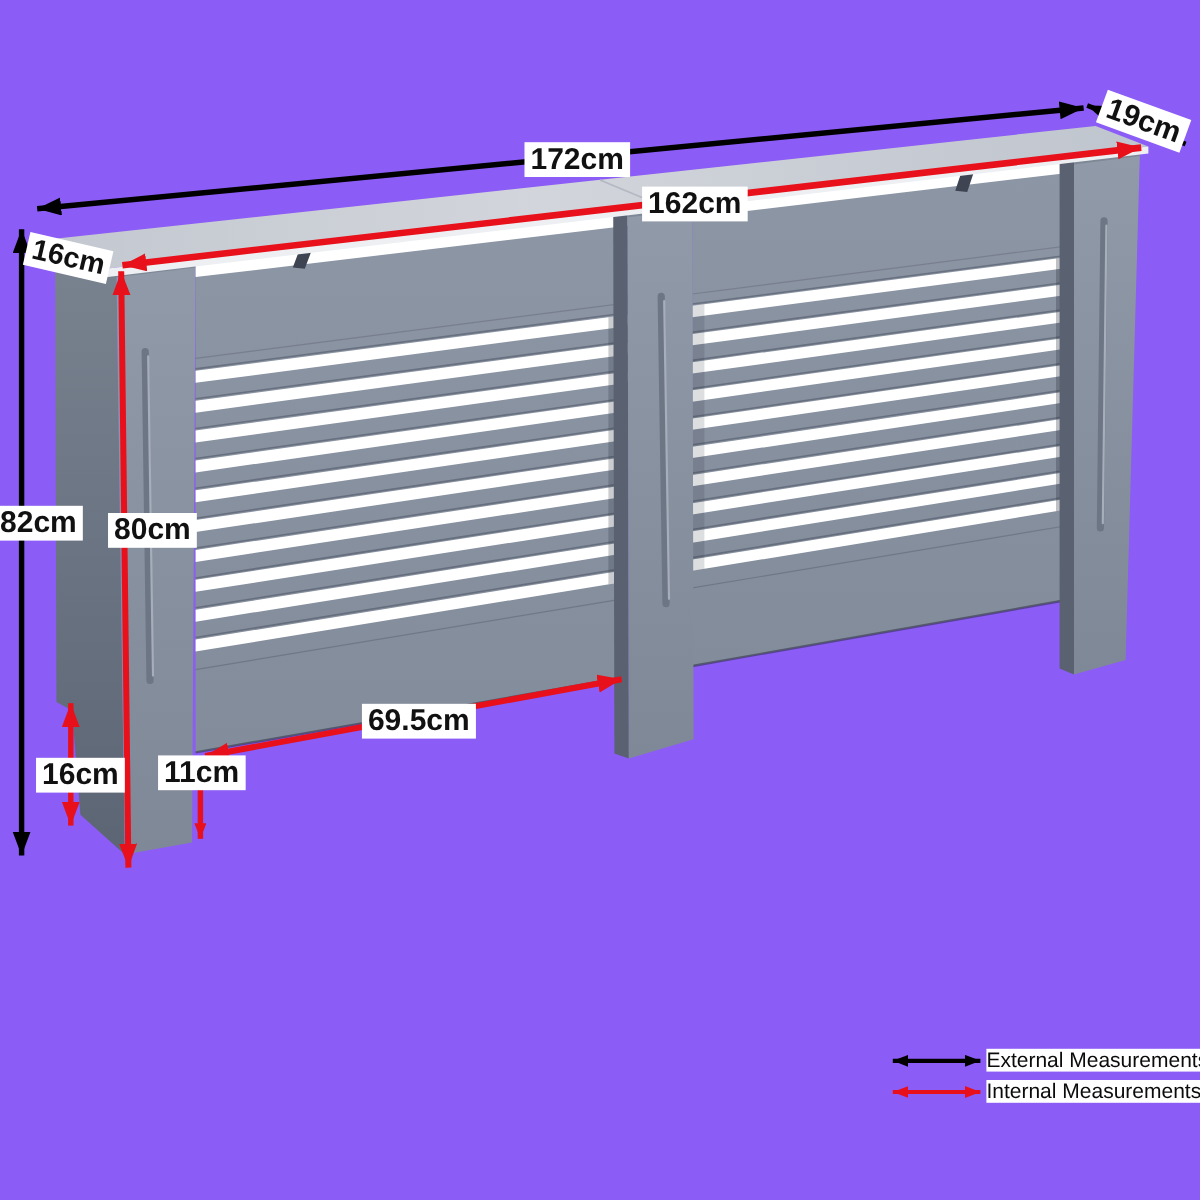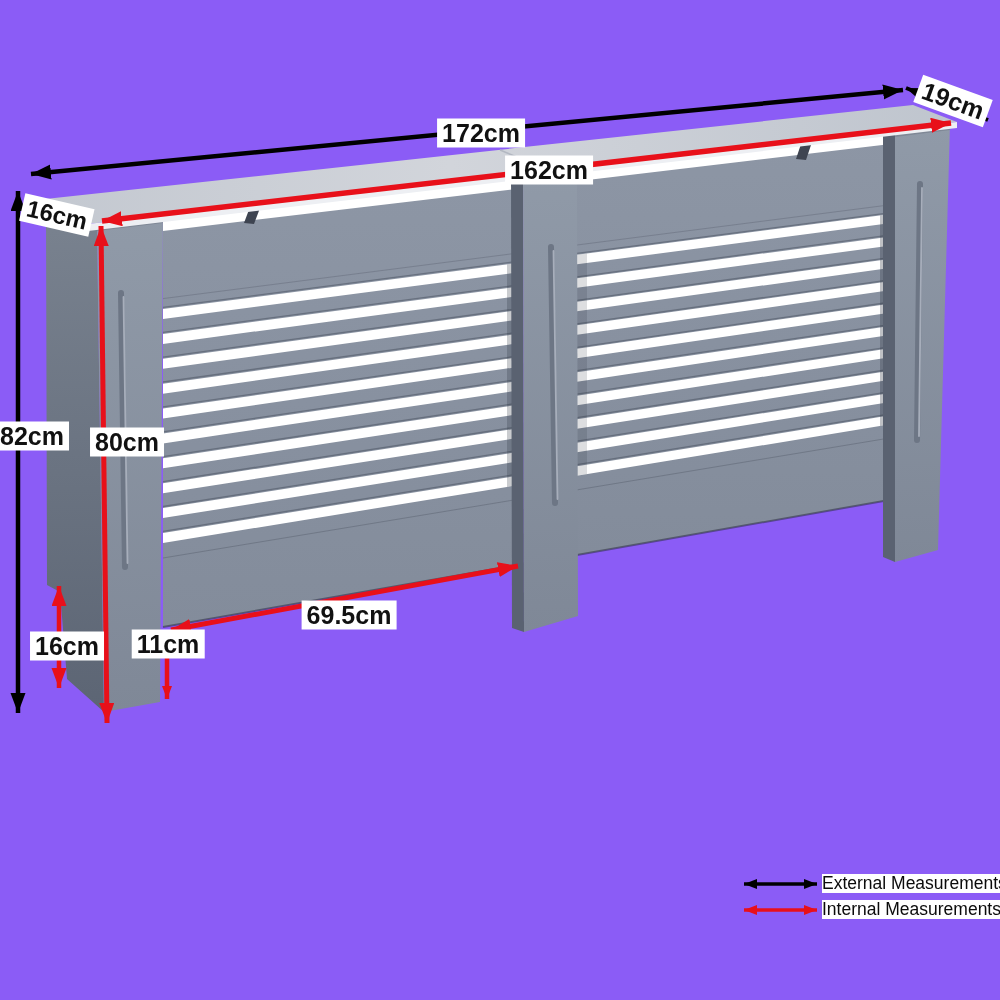--- a/index.html
+++ b/index.html
@@ -161,23 +161,23 @@
     </g>
 
     <g>
       <line x1="744" y1="884" x2="817" y2="884" stroke="#000000" stroke-width="3.5" marker-start="url(#mBs)" marker-end="url(#mBs)"></line>
       <line x1="744" y1="910" x2="817" y2="910" stroke="#e8101a" stroke-width="3.5" marker-start="url(#mRs)" marker-end="url(#mRs)"></line>
     </g>
   </svg>
 
   <div class="dim" style="left:481px;top:133px">172cm</div>
   <div class="dim rot19" style="left:953px;top:101px">19cm</div>
-  <div class="dim" style="left:549px;top:170px">162cm</div>
+  <div class="dim" style="left:579px;top:170px">162cm</div>
   <div class="dim rot13" style="left:57px;top:215px">16cm</div>
   <div class="dim" style="left:32px;top:436px">82cm</div>
   <div class="dim" style="left:127px;top:442px">80cm</div>
   <div class="dim" style="left:67px;top:646px">16cm</div>
-  <div class="dim" style="left:349px;top:615px">69.5cm</div>
+  <div class="dim" style="left:349px;top:601px">69.5cm</div>
   <div class="dim" style="left:168px;top:644px">11cm</div>
 
   <div class="legend-label" style="left:822px;top:884px">External Measurements</div>
   <div class="legend-label" style="left:822px;top:910px">Internal Measurements</div>
 </div>
 
 </body></html>

